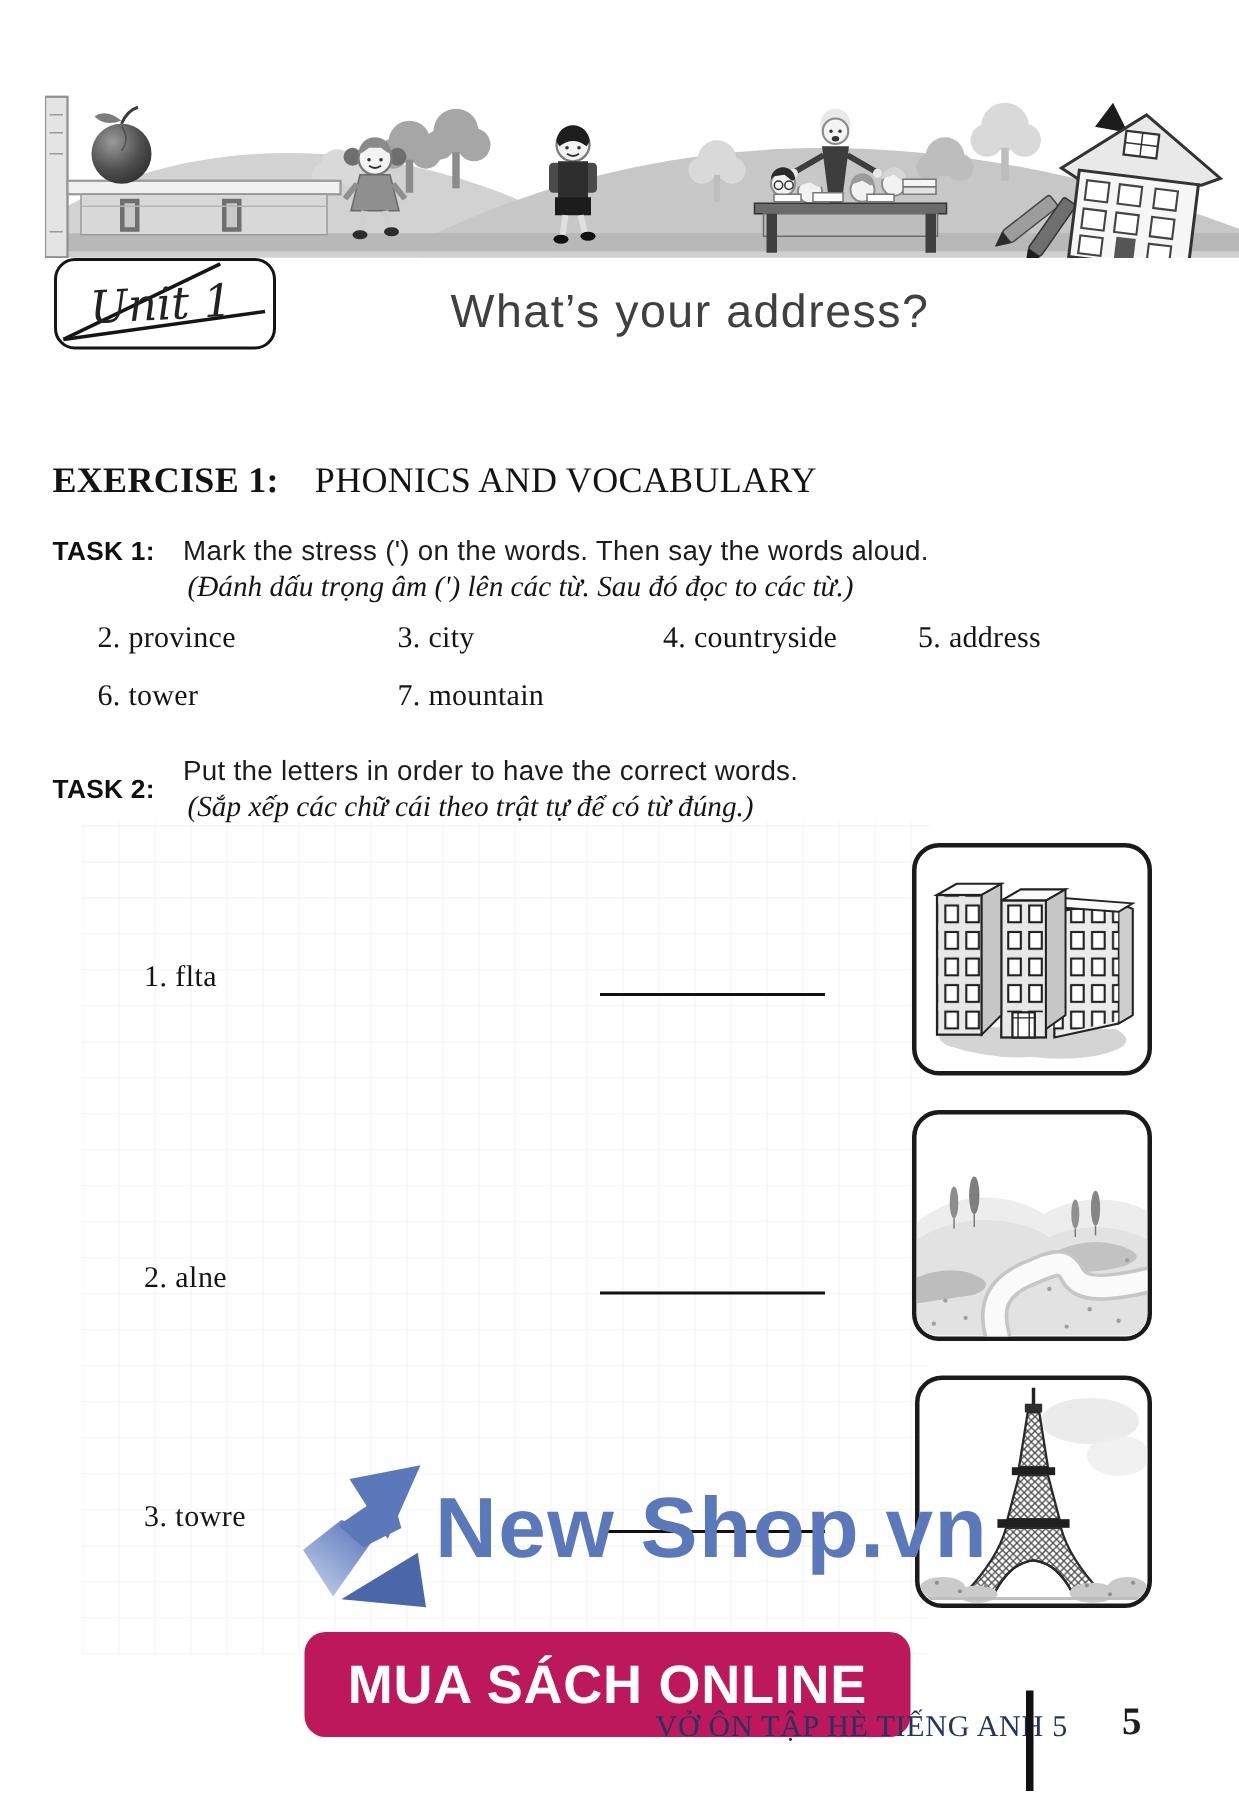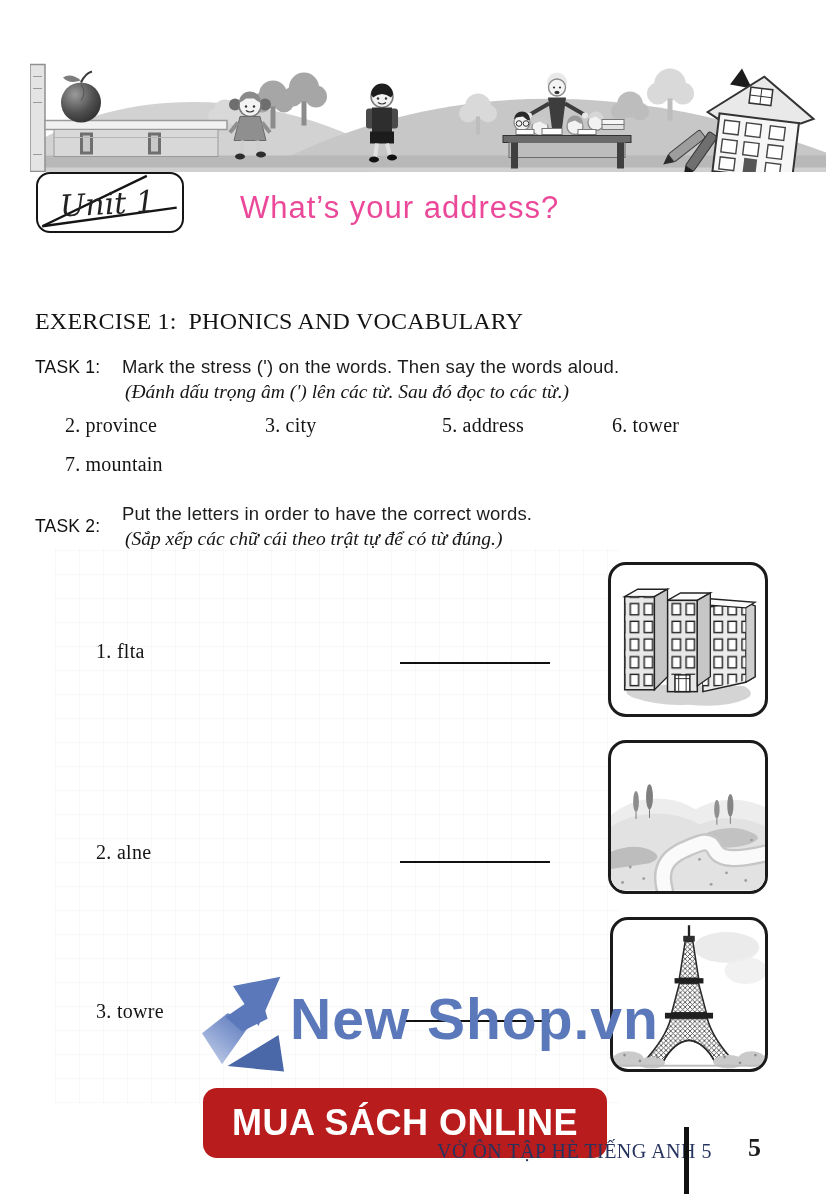--- a/index.html
+++ b/index.html
@@ -17,29 +17,29 @@
   .unit-box {
     left:36px; top:172px; width:148px; height:61px; background:#fff;
     border:2.5px solid #151515; border-radius:14px; z-index:2;
   }
   .unit-box svg { position:absolute; left:0; top:0; }
   .unit-label {
     position:absolute; left:22px; top:12px; font-size:30px; font-style:italic;
     font-family:"DejaVu Serif","Liberation Serif",serif; transform:rotate(-3deg); color:#222;
   }
   .page-title {
-    left:240px; top:190px; width:440px; font-size:31px;
-    letter-spacing:1px; color:#ec4899; font-weight:400;
+    left:240px; top:190px; width:440px; text-align:center; font-size:31px;
+    letter-spacing:1px; color:#404040; font-weight:400;
   }
 
   
   .ex-heading { left:35px; top:308px; font-size:24px; letter-spacing:.2px; white-space:nowrap; }
-  .ex-heading .b { font-weight:normal; margin-right:12px; }
-
-  .task-label { font-weight:normal; font-size:17.5px; color:#101010; letter-spacing:.2px;text-align:center; }
+  .ex-heading .b { font-weight:bold; margin-right:24px; }
+
+  .task-label { font-weight:bold; font-size:17.5px; color:#101010; letter-spacing:.2px;text-align:center; }
   .task-en { font-size:18.5px; color:#1c1c1c; letter-spacing:.2px; }
   .task-vi { font-size:19.5px; font-style:italic; color:#151515; }
 
   .t1-label { left:35px; top:357px; }
   .t1-en    { left:122px; top:356px; }
   .t1-vi    { left:125px; top:381px;text-align:center; }
 
   .words-grid {
     left:65px; top:414px; width:700px; display:grid;
     grid-template-columns:200px 177px 170px 1fr; grid-auto-rows:39px;
@@ -81,21 +81,21 @@
   
   .wm-arrow { left:202px; top:970px; width:82px; height:102px; z-index:3; }
   .wm-text {
     left:290px; top:986px; font-size:57px; font-weight:bold; letter-spacing:1px;
     color:#5b78ba; z-index:3; white-space:nowrap;
   }
 
   
   .banner {
     left:203px; top:1088px; width:404px; height:70px; border-radius:14px;
-    background:#b91c1c; display:flex; align-items:center; justify-content:center; z-index:4;
+    background:#be185d; display:flex; align-items:center; justify-content:center; z-index:4;
   }
   .banner-text { color:#fff; font-weight:bold; font-size:36px; letter-spacing:.5px; }
   .footer-title { left:437px; top:1140px; font-size:20px; color:#26335f; letter-spacing:.5px; z-index:5; white-space:nowrap; }
   .footer-bar { left:684px; top:1127px; width:5px; height:67px; background:#111; z-index:5; }
   .page-num { left:748px; top:1133px; font-size:26px; font-weight:bold; color:#1d1d1d; z-index:5; }
 </style>
 </head>
 <body>
 
 <div class="page">
@@ -278,20 +278,21 @@
     <span class="b">EXERCISE 1:</span><span>PHONICS AND VOCABULARY</span>
   </div>
 
   <div class="abs t1-label task-label sans">TASK 1:</div>
   <div class="abs t1-en task-en sans">Mark the stress (') on the words. Then say the words aloud.</div>
   <div class="abs t1-vi task-vi serif">(Đánh dấu trọng âm (') lên các từ. Sau đó đọc to các từ.)</div>
 
   <div class="abs words-grid serif">
     <span>2. province</span>
     <span>3. city</span>
+    <span>4. countryside</span>
     <span>5. address</span>
     <span>6. tower</span>
     <span>7. mountain</span>
   </div>
 
   <div class="abs t2-label task-label sans">TASK 2:</div>
   <div class="abs t2-vi task-vi serif">(Sắp xếp các chữ cái theo trật tự để có từ đúng.)</div>
   <div class="abs t2-en task-en sans">Put the letters in order to have the correct words.</div>
 
   <div class="abs scan-grid"></div>

